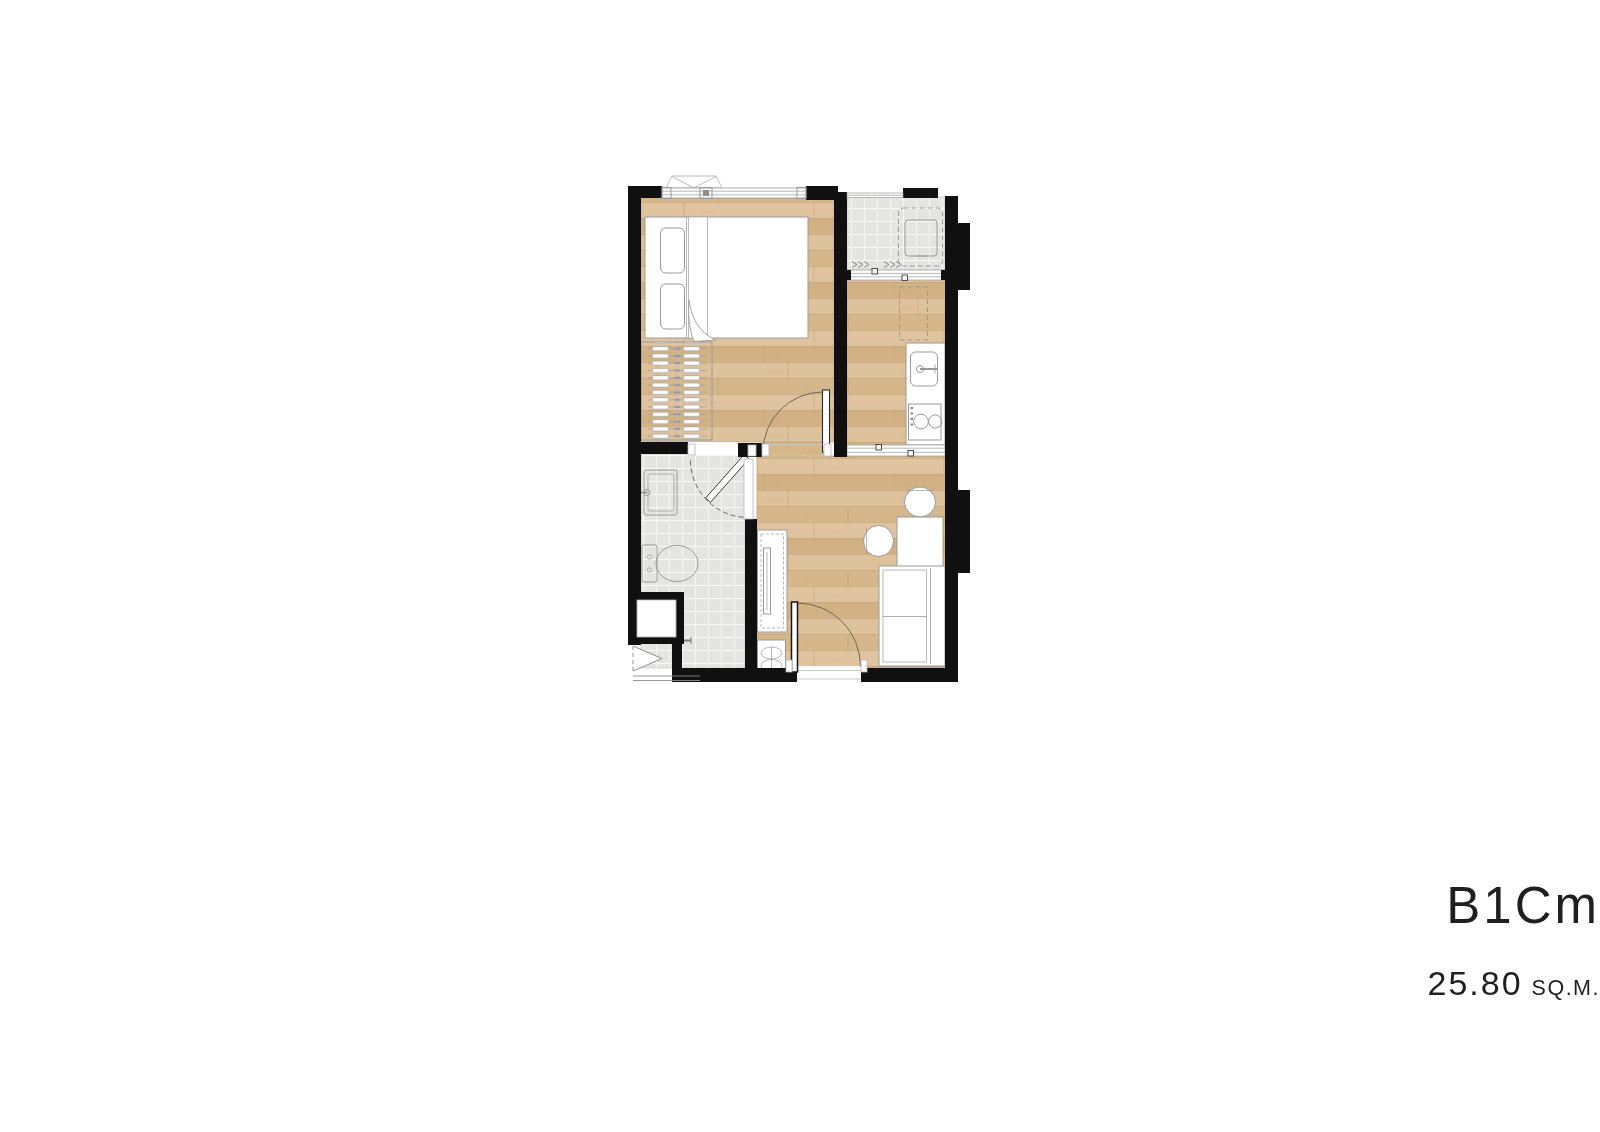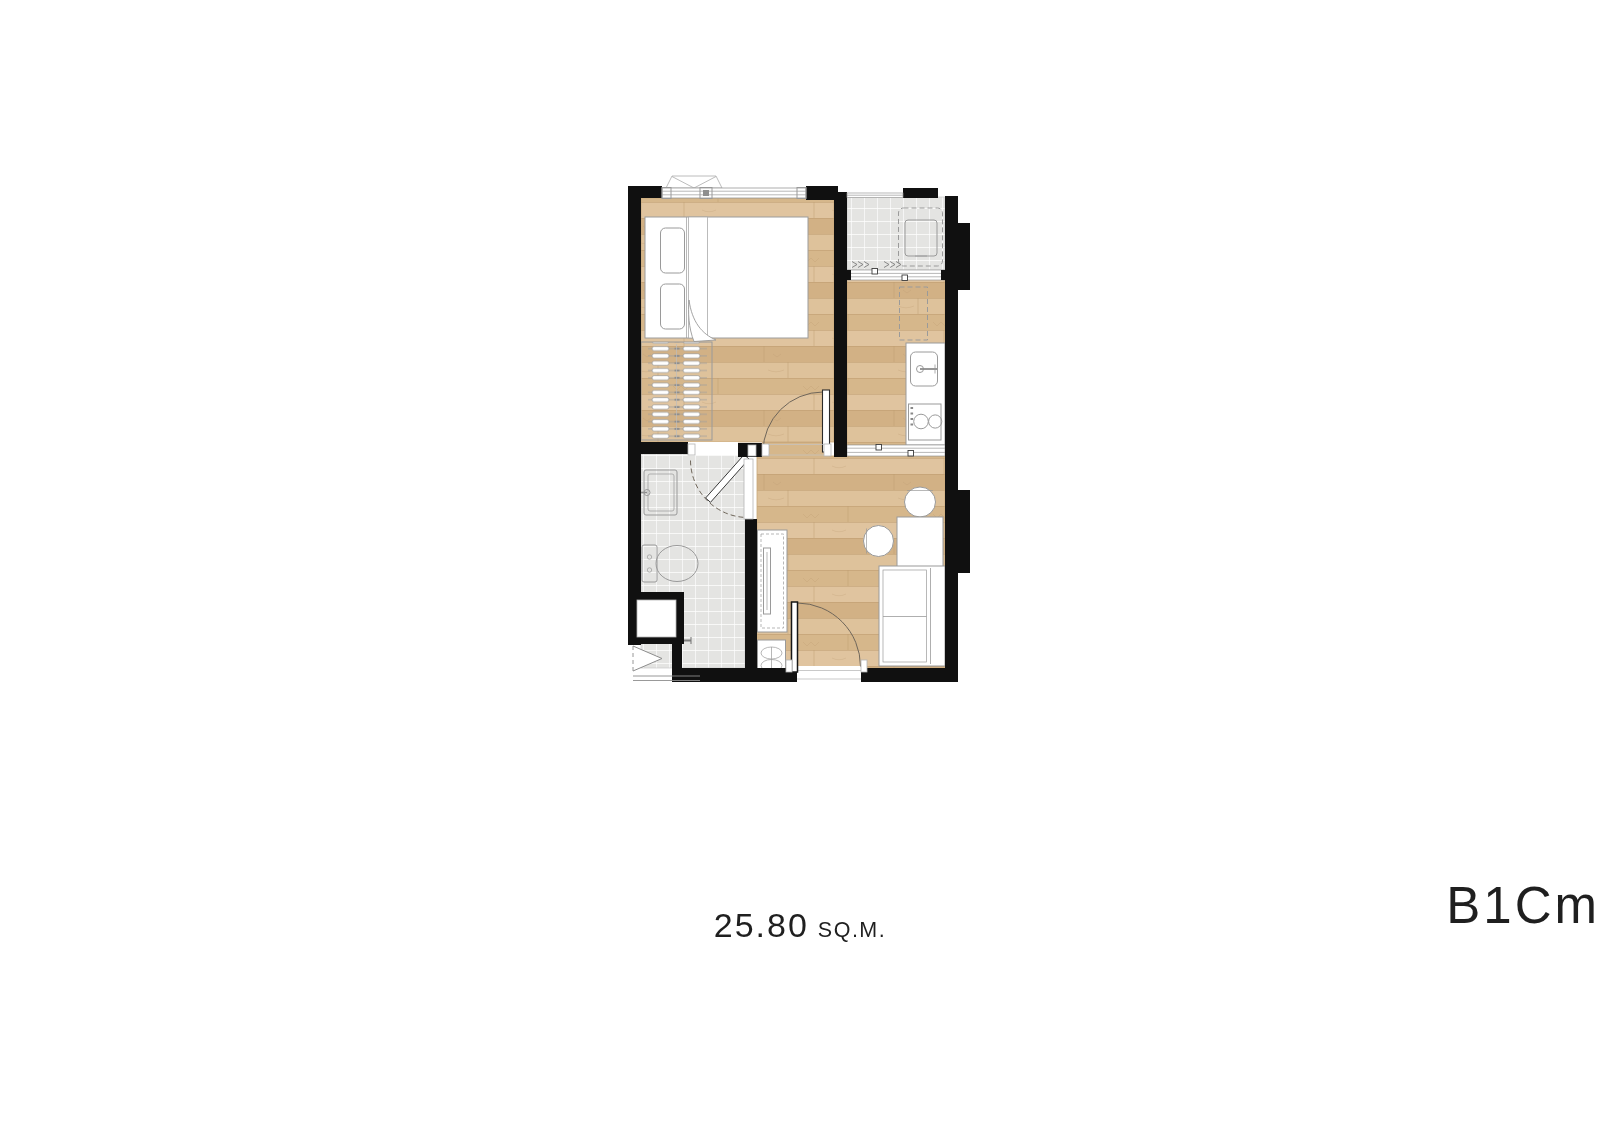--- a/index.html
+++ b/index.html
@@ -20,22 +20,22 @@
   .arc{fill:none;stroke:var(--door-arc,#6f665a);stroke-width:1;}
   .dash{stroke-dasharray:5 3;}
   .jamb{fill:#ffffff;stroke:#b5b5b5;stroke-width:.8;}
 
   .title{
     position:absolute;left:0;right:0;top:878px;
     text-align:right;color:var(--text,#1f1f1f);
     font-size:51px;font-weight:400;letter-spacing:3px;line-height:1.1;padding-left:35px;
   }
   .area{
-    position:absolute;left:0;right:0;top:907px;
-    text-align:center;color:var(--text,#1f1f1f);
+    position:absolute;left:0;right:0;top:965px;
+    text-align:right;color:var(--text,#1f1f1f);
     font-size:34px;font-weight:400;letter-spacing:2px;line-height:1.1;
   }
   .area .unit{font-size:21.5px;letter-spacing:1.5px;margin-left:9px;}
 </style>
 </head>
 <body style="--wall: #101010; --wood-mid: #d8ba8f; --wood-r1: #dec29b; --wood-r2: #d6b78b; --wood-r3: #e0c49f; --wood-r4: #d2b185; --wood-line: #bb9a6e; --tile: #e4e4e2; --tile-line: #ffffff; --fixture-stroke: #9a9a9a; --door-arc: #6f665a; --text: #1f1f1f;">
 
 <div class="stage">
 
   <svg class="plan" viewBox="618 170 364 520" xmlns="http://www.w3.org/2000/svg">

